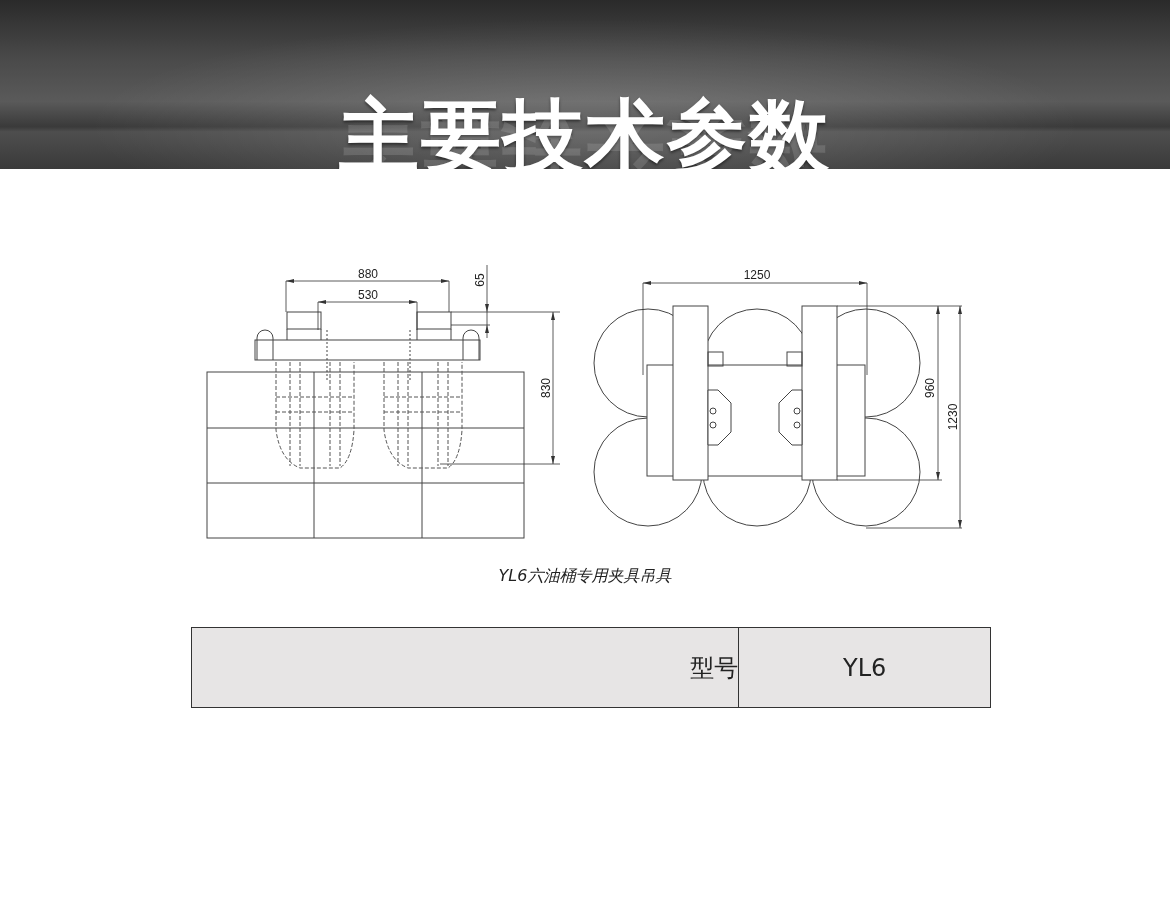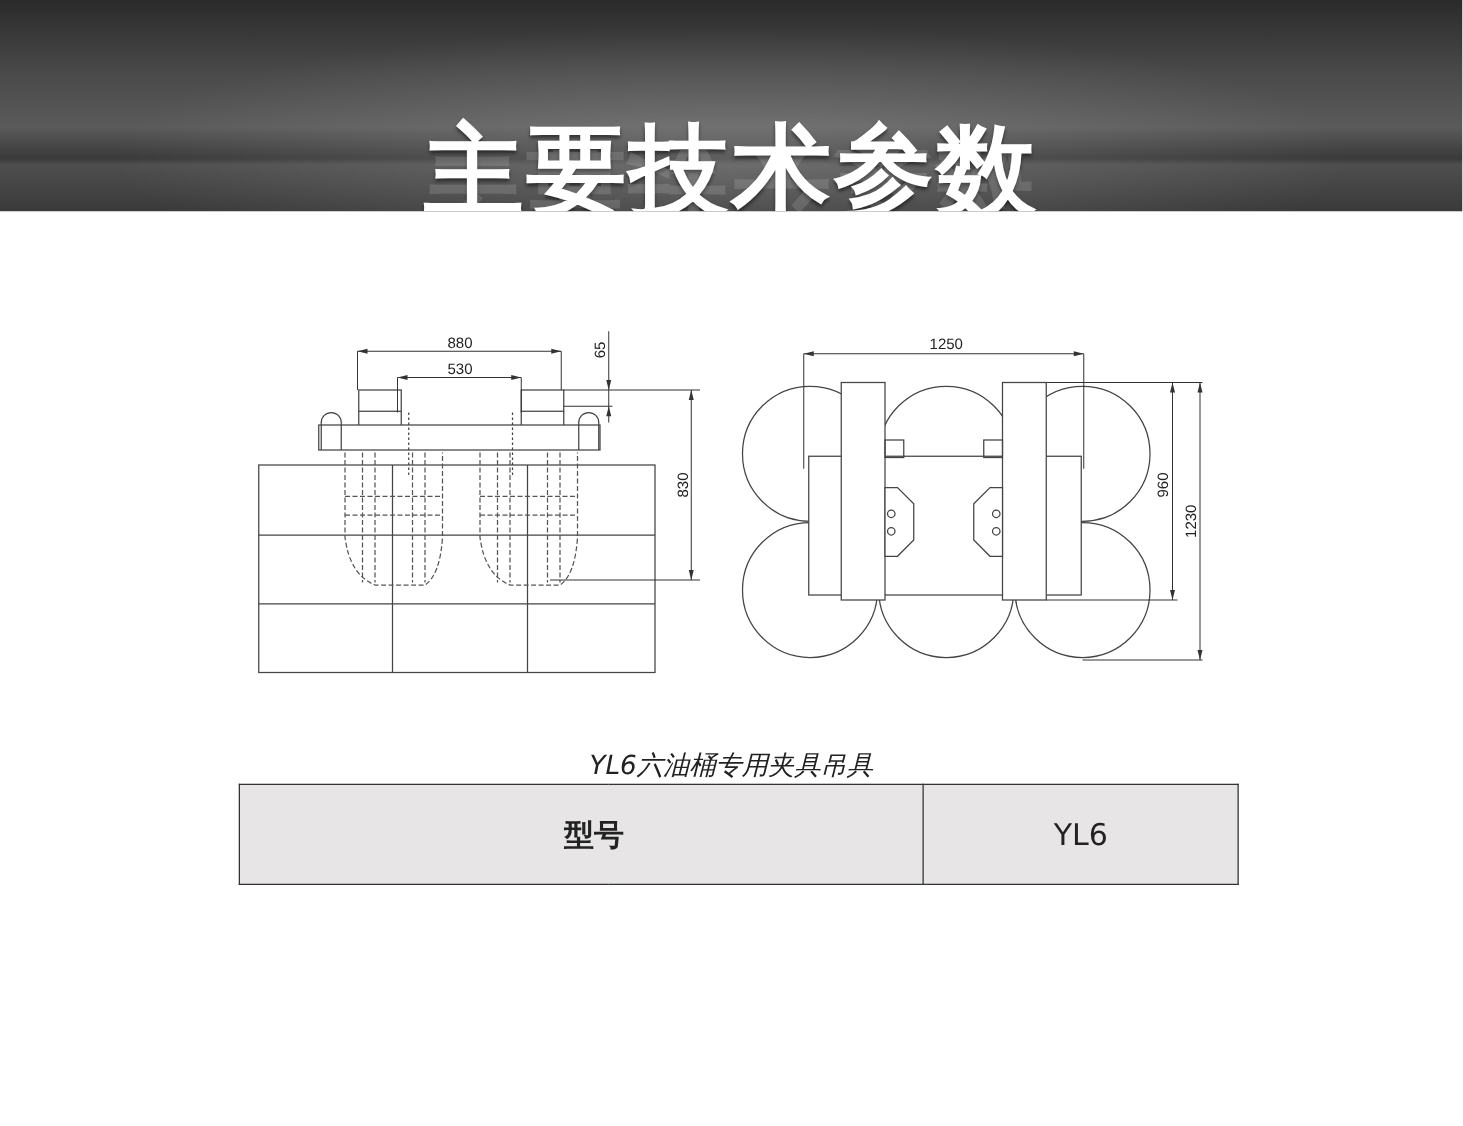--- a/index.html
+++ b/index.html
@@ -15,26 +15,26 @@
   .banner .title { position:absolute; left:0; width:100%; top:88px; text-align:center; color:#ffffff;
     font-family:"DejaVu Serif", serif; font-weight:bold; font-size:80px; letter-spacing:2px; line-height:96px;
     text-shadow: 0 2px 3px rgba(0,0,0,0.5); }
   .banner .reflection { position:absolute; left:0; width:100%; top:180px; text-align:center; color:#ffffff;
     font-family:"DejaVu Serif", serif; font-weight:bold; font-size:80px; letter-spacing:2px; line-height:96px;
     transform: scaleY(-1); transform-origin: 50% 0; opacity:0.13; height:60px; overflow:hidden; }
   .glow { position:absolute; width:60px; height:8px; top:177px; border-radius:50%;
     background: radial-gradient(ellipse, rgba(255,255,255,0.9) 0%, rgba(255,255,255,0) 70%); }
 
   .drawings { position:absolute; left:0; top:240px; width:1170px; height:320px; }
-  .caption { position:absolute; left:0; width:1170px; top:566px; text-align:center; font-size:21px;
-    font-style:italic; color:#222; font-family:"DejaVu Sans", sans-serif;margin-top:32px; }
+  .caption { position:absolute; left:0; width:1170px; top:566px; text-align:center; font-size:16px;
+    font-style:italic; color:#222; font-family:"DejaVu Sans", sans-serif; }
 
   .spec-table { position:absolute; left:191px; top:627px; width:800px; border-collapse:collapse; background:#e7e5e5; }
   .spec-table td { border:1.5px solid #333; height:79px; font-size:24px; color:#222; padding:0; }
-  .spec-table td.label { text-align:center; padding-left:20px;font-weight:bold; }
+  .spec-table td.label { text-align:right; padding-left:20px; }
   .spec-table td.center { text-align:center;margin-top:36px; }
 </style>
 </head>
 <body>
 
 <div class="banner">
   <div class="sheen"></div>
   <div class="floor"></div>
   <div class="floor-line"></div>
   <div class="glow" style="left:118px"></div>

